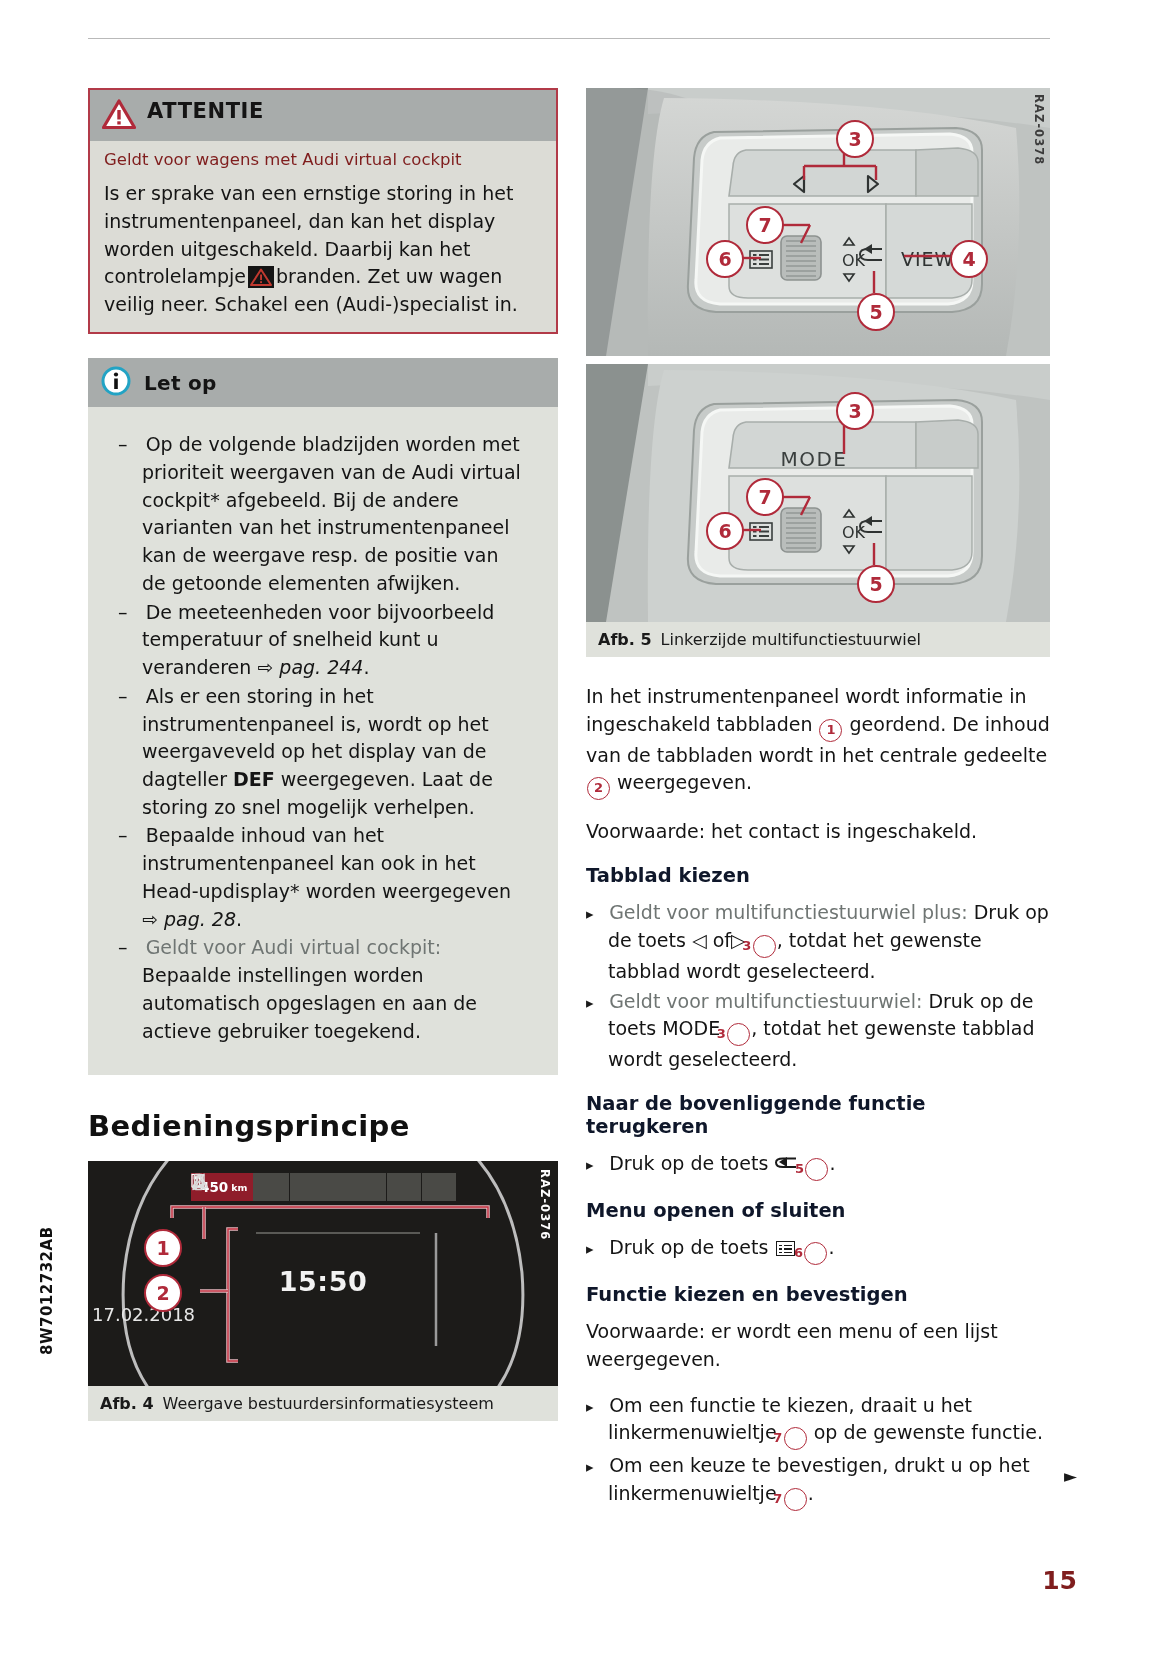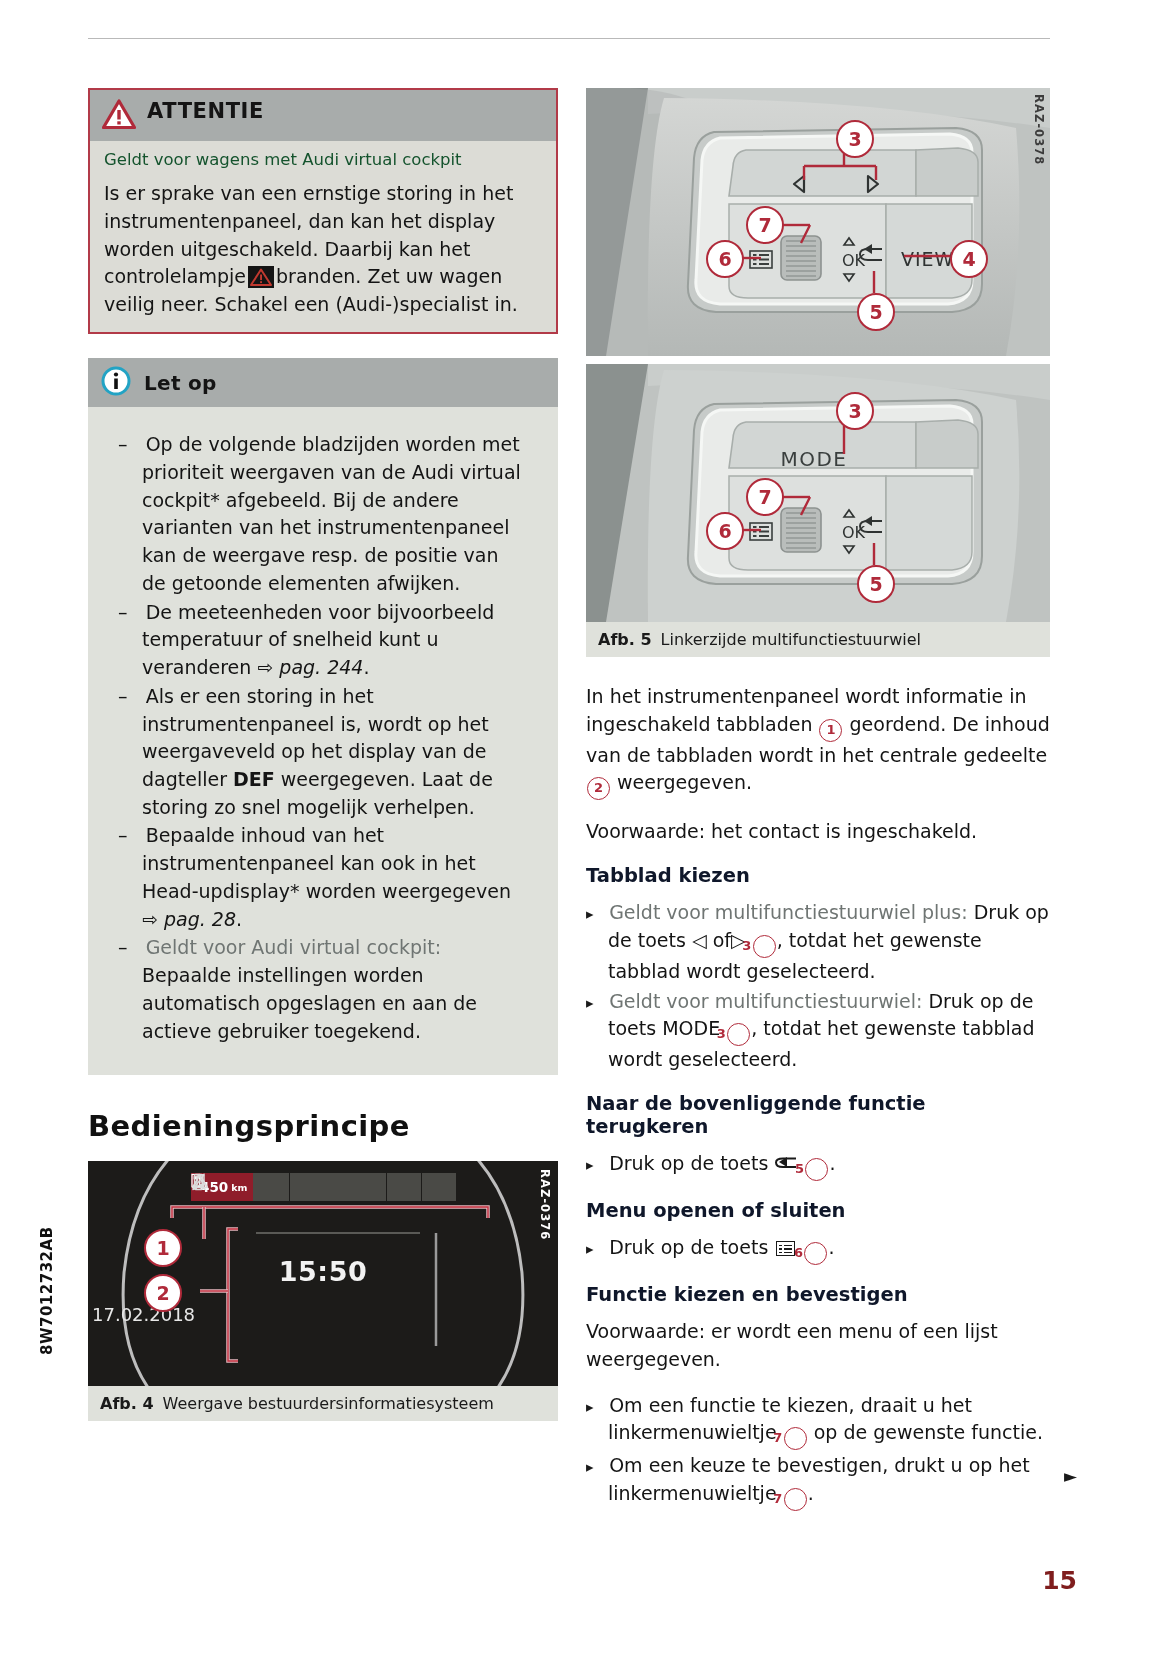--- a/index.html
+++ b/index.html
@@ -53,21 +53,21 @@
     box-sizing:border-box;
   }
   .warnbox .bar{
     background:#a8acab;
     display:flex;align-items:flex-start;gap:11px;
     padding:9px 12px 8px 12px;
   }
   .warn-title{font-size:21px;font-weight:bold;letter-spacing:.6px;color:#141414;}
   .warnbox .body{padding:6px 14px 14px 14px;}
   .cond{
-    font-size:16.5px;color:#14532d;margin:2px 0 10px 0;line-height:1.3;
+    font-size:16.5px;color:#7f1d1d;margin:2px 0 10px 0;line-height:1.3;
   }
   .wtext{font-size:19px;line-height:1.45;color:#141414;}
 
   
   .notebox{
     background:#dfe1db;width:100%;box-sizing:border-box;margin-top:24px;
   }
   .notebox .bar{
     background:#a8acab;display:flex;align-items:center;gap:12px;
     padding:7px 12px 6px 12px;
@@ -118,21 +118,21 @@
   .dbseg{
     background:#4a4a46;display:flex;align-items:center;justify-content:center;
     border-right:1px solid #1c1b19;
   }
   .dbfuel{
     background:#8f1d2a;color:#fff;font-size:13.5px;font-weight:bold;
     display:flex;align-items:center;gap:3px;padding:0 6px;
   }
   .dbfuel .km{font-size:9.5px;font-weight:bold;}
   .distime{
-    position:absolute;left:0;right:0;top:95px;text-align:center;
+    position:absolute;left:0;right:0;top:105px;text-align:center;
     color:#f2f2f2;font-size:27px;font-weight:bold;letter-spacing:.5px;
   }
   .disdate{
     position:absolute;left:4px;right:0;top:143px;text-align:left;
     color:#e8e8e8;font-size:18px;
   }
   .callout{
     position:absolute;width:34px;height:34px;border-radius:50%;
     background:#fff;border:2.5px solid #b02a3a;
     color:#b02a3a;font-size:19px;font-weight:bold;

